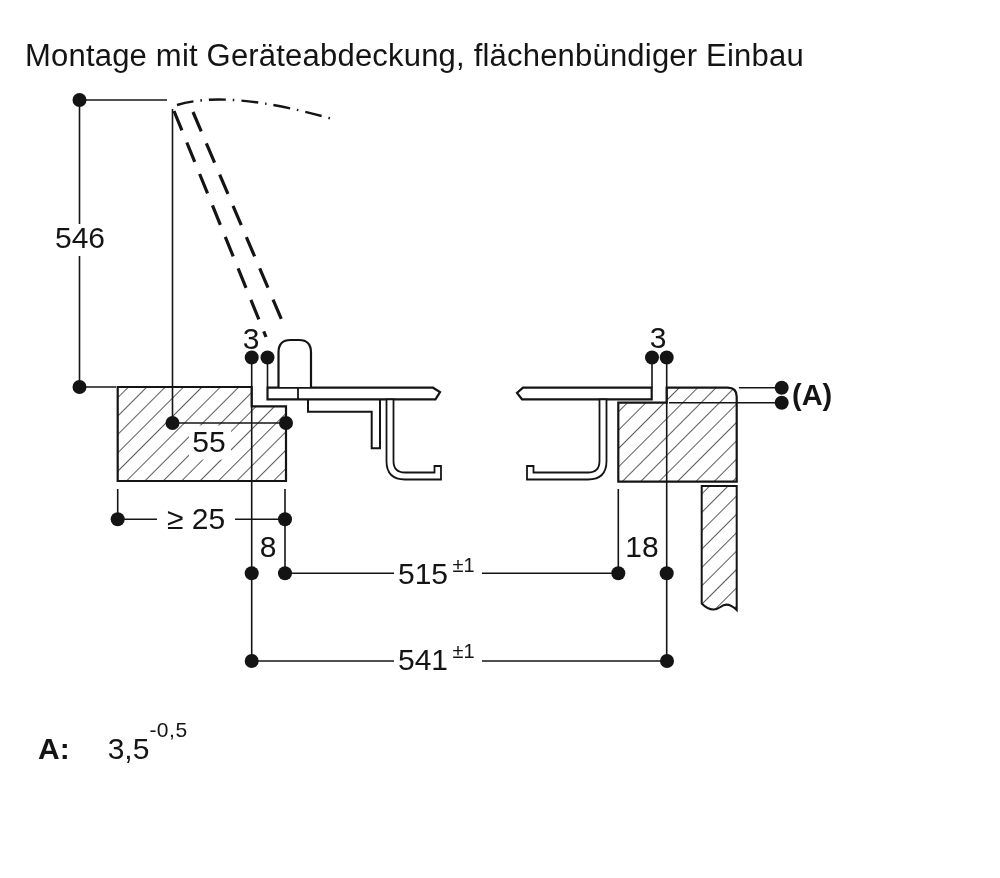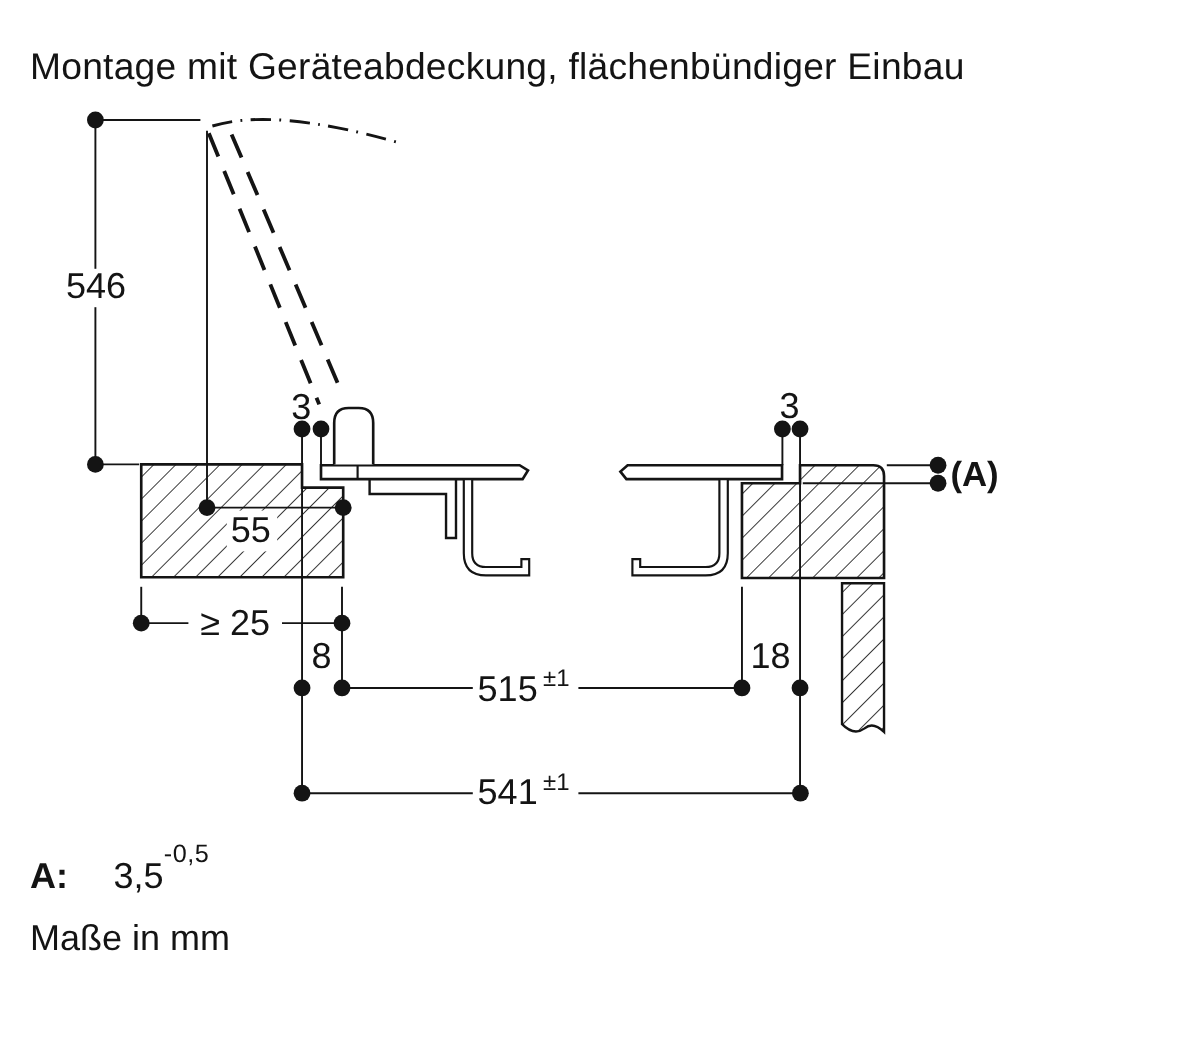--- a/index.html
+++ b/index.html
@@ -6,21 +6,21 @@
   body{
     width:1000px;height:878px;position:relative;overflow:hidden;
     font-family:"Liberation Sans", sans-serif;color:var(--ink,#141414);
   }
   .page-title{
     position:absolute;left:25px;top:38px;margin:0;
     font-size:31px;font-weight:normal;letter-spacing:0.2px;white-space:nowrap;
   }
   .diagram-svg{position:absolute;left:0;top:0;}
   .notes{position:absolute;left:25px;top:704px;}
-  .note-a{margin:0;font-size:30px;line-height:38px;}
+  .note-a{margin:13px;font-size:30px;line-height:48px;}
   .note-a .a-label{font-weight:bold;}
   .note-a .a-value{margin-left:38px;}
   .note-a .a-tol{font-size:21px;position:relative;top:-11px;letter-spacing:0.5px;}
   .note-units{margin:0;font-size:30px;position:absolute;left:0;top:62px;white-space:nowrap;}
   
   text{font-family:"Liberation Sans", sans-serif;fill:var(--ink,#141414);}
   .dim-label{font-size:30px;}
   .dim-sup{font-size:20px;}
   .dim-label-bold{font-size:29px;font-weight:bold;}
 </style>
@@ -143,14 +143,13 @@
     <text class="dim-label" x="658" y="348" text-anchor="middle">3</text>
     <text class="dim-label" x="642" y="557" text-anchor="middle">18</text>
     <text class="dim-label-bold" x="792" y="405">(A)</text>
   </g>
 </svg>
 
 <div class="notes">
   <p class="note-a">
     <span class="a-label">A:</span><span class="a-value">3,5</span><sup class="a-tol">-0,5</sup>
   </p>
-  <p class="note-units">Maße in mm</p>
 </div>
 
 </body></html>

